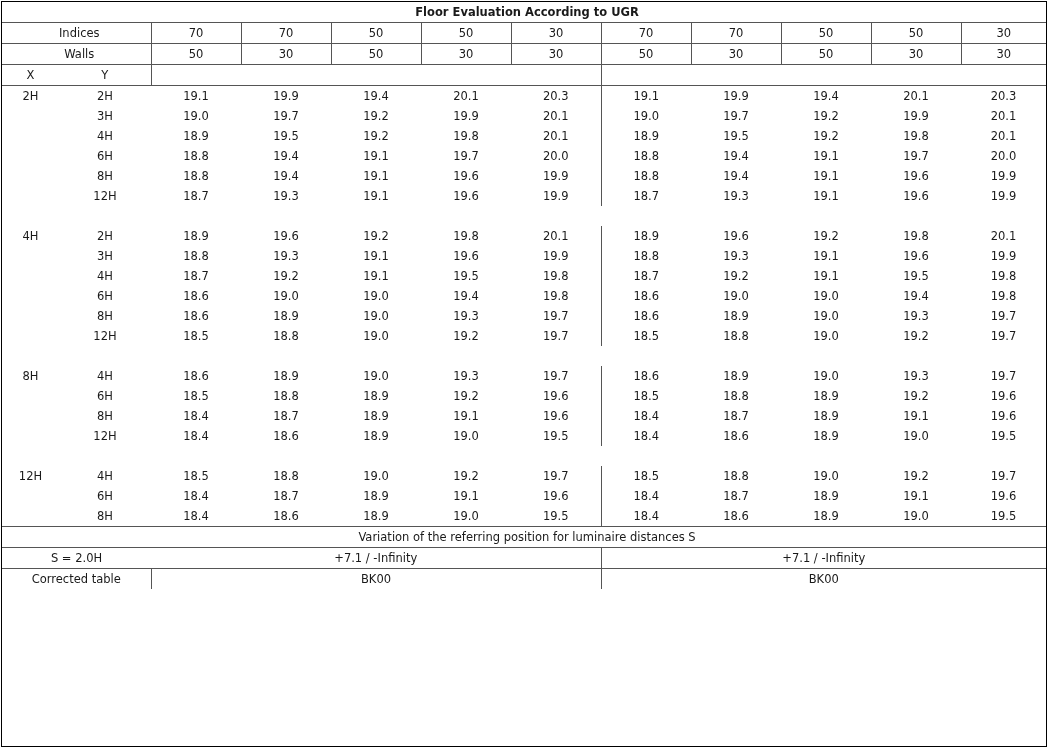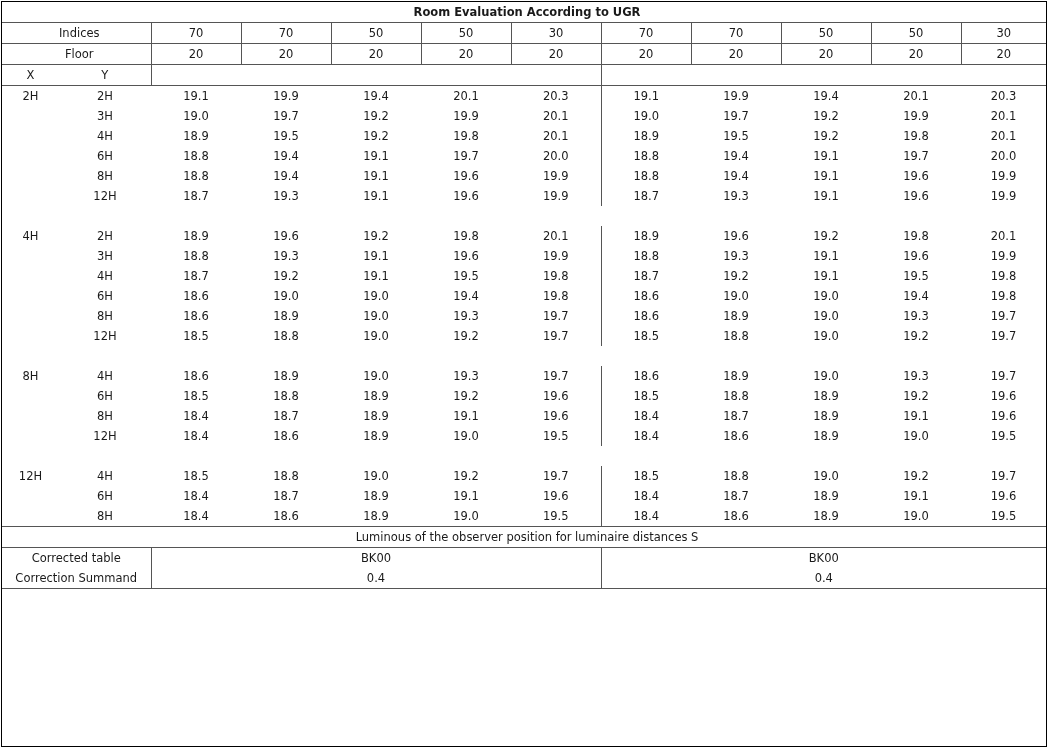--- a/index.html
+++ b/index.html
@@ -116,51 +116,51 @@
       <col style="width:90px">
       <col style="width:90px">
       <col style="width:90px">
       <col style="width:90px">
       <col style="width:90px">
       <col style="width:85px">
     </colgroup>
     <tbody>
 
       <tr>
-        <td class="title-cell" colspan="12">Room Evaluation According to UGR</td>
+        <td class="title-cell" colspan="12">Floor Evaluation According to UGR</td>
       </tr>
 
       <tr>
         <td class="rowlabel" colspan="2">Indices</td>
         <td>70</td>
         <td>70</td>
         <td>50</td>
         <td>50</td>
         <td class="vert-div">30</td>
         <td>70</td>
         <td>70</td>
         <td>50</td>
         <td>50</td>
         <td class="nb-right">30</td>
       </tr>
 
-
-      <tr>
-        <td class="rowlabel" colspan="2">Floor</td>
-        <td>20</td>
-        <td>20</td>
-        <td>20</td>
-        <td>20</td>
-        <td class="vert-div">20</td>
-        <td>20</td>
-        <td>20</td>
-        <td>20</td>
-        <td>20</td>
-        <td class="nb-right">20</td>
-      </tr>
+      <tr>
+        <td class="rowlabel" colspan="2">Walls</td>
+        <td>50</td>
+        <td>30</td>
+        <td>50</td>
+        <td>30</td>
+        <td class="vert-div">30</td>
+        <td>50</td>
+        <td>30</td>
+        <td>50</td>
+        <td>30</td>
+        <td class="nb-right">30</td>
+      </tr>
+
 
       <tr class="roomsize-head">
         <td class="nb-left nb-top nb-right">X</td>
         <td class="nb-top nb-left">Y</td>
         <td class="nb-top nb-left nb-right" colspan="4"></td>
         <td class="nb-top nb-left vert-div"></td>
         <td class="nb-top nb-left nb-right" colspan="4"></td>
         <td class="nb-top nb-left nb-right"></td>
       </tr>
 
@@ -446,29 +446,29 @@
         <td class="nb-all">19.0</td>
         <td class="nb-all vert-div">19.5</td>
         <td class="nb-all">18.4</td>
         <td class="nb-all">18.6</td>
         <td class="nb-all">18.9</td>
         <td class="nb-all">19.0</td>
         <td class="nb-all">19.5</td>
       </tr>
 
       <tr>
-        <td class="variation-cell" colspan="12">Luminous of the observer position for luminaire distances S</td>
+        <td class="variation-cell" colspan="12">Variation of the referring position for luminaire distances S</td>
+      </tr>
+      <tr>
+        <td class="nb-all" colspan="2">S = 2.0H</td>
+        <td class="nb-all vert-div" colspan="5">+7.1 /  -Infinity</td>
+        <td class="nb-all" colspan="5">+7.1 /  -Infinity</td>
       </tr>
 
       <tr>
         <td class="nb-left nb-bottom nb-right" colspan="2">Corrected table</td>
         <td class="nb-bottom vert-div" colspan="5">BK00</td>
         <td class="nb-bottom nb-right" colspan="5">BK00</td>
       </tr>
-      <tr>
-        <td class="nb-left nb-top nb-right" colspan="2">Correction Summand</td>
-        <td class="nb-top vert-div" colspan="5">0.4</td>
-        <td class="nb-top nb-right" colspan="5">0.4</td>
-      </tr>
 
     </tbody>
   </table>
 </div>
 
 </body></html>

